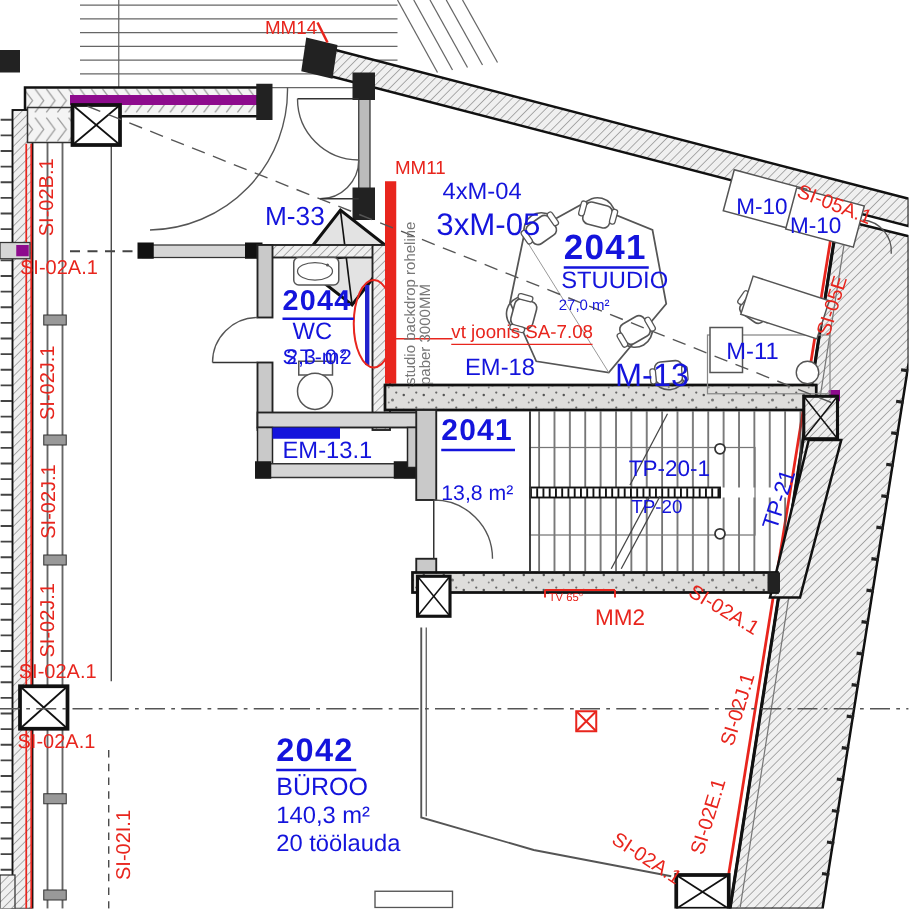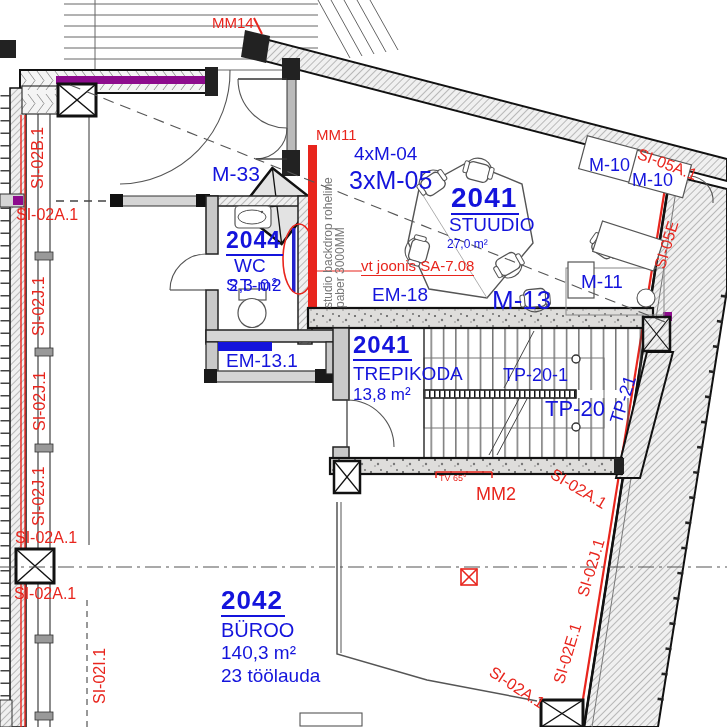--- a/index.html
+++ b/index.html
@@ -278,24 +278,23 @@
 <div class="lbl blue" style="left:372px;top:285px;font-size:19px">EM-18</div>
 <div class="lbl red undl" style="left:361px;top:258px;font-size:15px">vt joonis SA-7.08</div>
 
 <div class="lbl blue num" style="left:226px;top:229px;font-size:23px">2044</div>
 <div class="lbl blue" style="left:234px;top:256px;font-size:19px">WC</div>
 <div class="lbl blue" style="left:229px;top:277px;font-size:17px">2,3 m²</div>
 <div class="lbl blue" style="left:226px;top:277px;font-size:17px;letter-spacing:2.5px">ST-02</div>
 <div class="lbl blue" style="left:226px;top:351px;font-size:19px">EM-13.1</div>
 
 <div class="lbl blue num" style="left:353px;top:333px;font-size:24px">2041</div>
-<div class="lbl blue" style="left:353px;top:364px;font-size:19px">TREPIKODA</div>
 <div class="lbl blue" style="left:353px;top:386px;font-size:17px">13,8 m²</div>
 <div class="lbl blue" style="left:503px;top:366px;font-size:18px">TP-20-1</div>
-<div class="lbl blue" style="left:545px;top:398px;font-size:22px">TP-20</div>
+<div class="lbl blue" style="left:505px;top:398px;font-size:15px">TP-20</div>
 <div class="lbl blue rot" style="left:607px;top:420px;font-size:18px;transform:rotate(-72deg)">TP-21</div>
 
 <div class="lbl red" style="left:439px;top:474px;font-size:9px">TV 65°</div>
 <div class="lbl red" style="left:476px;top:485px;font-size:18px">MM2</div>
 <div class="lbl red rot" style="left:556px;top:466px;font-size:16px;transform:rotate(31deg)">SI-02A.1</div>
 <div class="lbl red rot" style="left:575px;top:594px;font-size:16px;transform:rotate(-73deg)">SI-02J.1</div>
 <div class="lbl red rot" style="left:551px;top:681px;font-size:16px;transform:rotate(-73deg)">SI-02E.1</div>
 <div class="lbl red rot" style="left:495px;top:664px;font-size:16px;transform:rotate(33deg)">SI-02A.1</div>
 
 <div class="lbl red rot" style="left:30px;top:189px;font-size:16px;transform:rotate(-90deg)">SI-02B.1</div>
@@ -303,20 +302,20 @@
 <div class="lbl red rot" style="left:31px;top:336px;font-size:16px;transform:rotate(-90deg)">SI-02J.1</div>
 <div class="lbl red rot" style="left:32px;top:431px;font-size:16px;transform:rotate(-90deg)">SI-02J.1</div>
 <div class="lbl red rot" style="left:31px;top:526px;font-size:16px;transform:rotate(-90deg)">SI-02J.1</div>
 <div class="lbl red" style="left:15px;top:530px;font-size:16px">SI-02A.1</div>
 <div class="lbl red" style="left:14px;top:586px;font-size:16px">SI-02A.1</div>
 <div class="lbl red rot" style="left:92px;top:704px;font-size:16px;transform:rotate(-90deg)">SI-02I.1</div>
 
 <div class="lbl blue num" style="left:221px;top:587px;font-size:26px">2042</div>
 <div class="lbl blue" style="left:221px;top:620px;font-size:20px">BÜROO</div>
 <div class="lbl blue" style="left:221px;top:643px;font-size:19px">140,3 m²</div>
-<div class="lbl blue" style="left:221px;top:666px;font-size:19px">23 töölauda</div>
+<div class="lbl blue" style="left:221px;top:666px;font-size:19px">20 töölauda</div>
 
 <div class="lbl note rot" style="left:322px;top:308px;font-size:12px;transform:rotate(-90deg)">
   <div>studio backdrop roheline</div>
   <div>paber 3000MM</div>
 </div>
 
 </div>
 
 </body></html>

